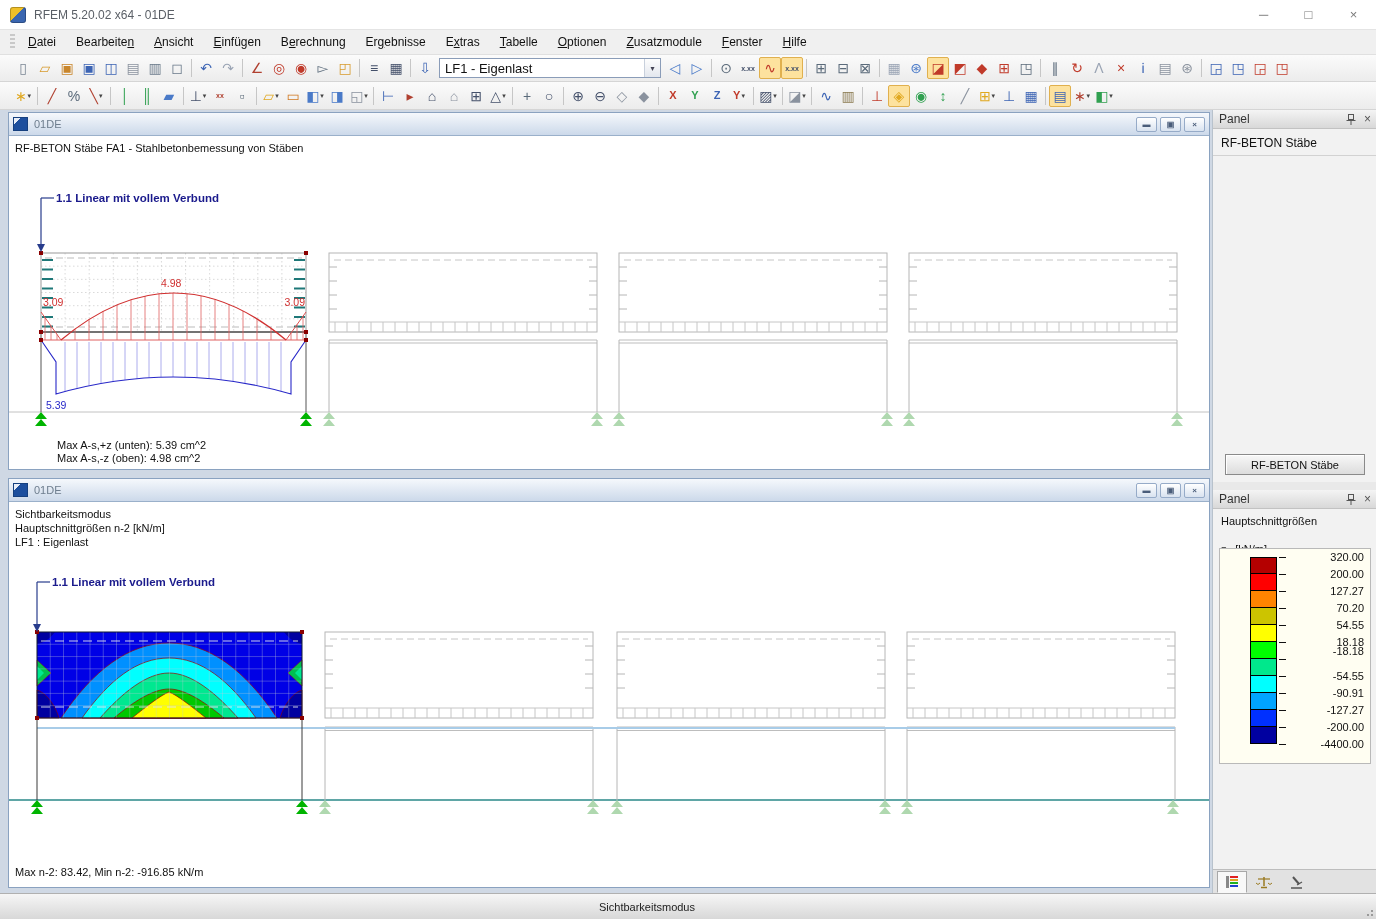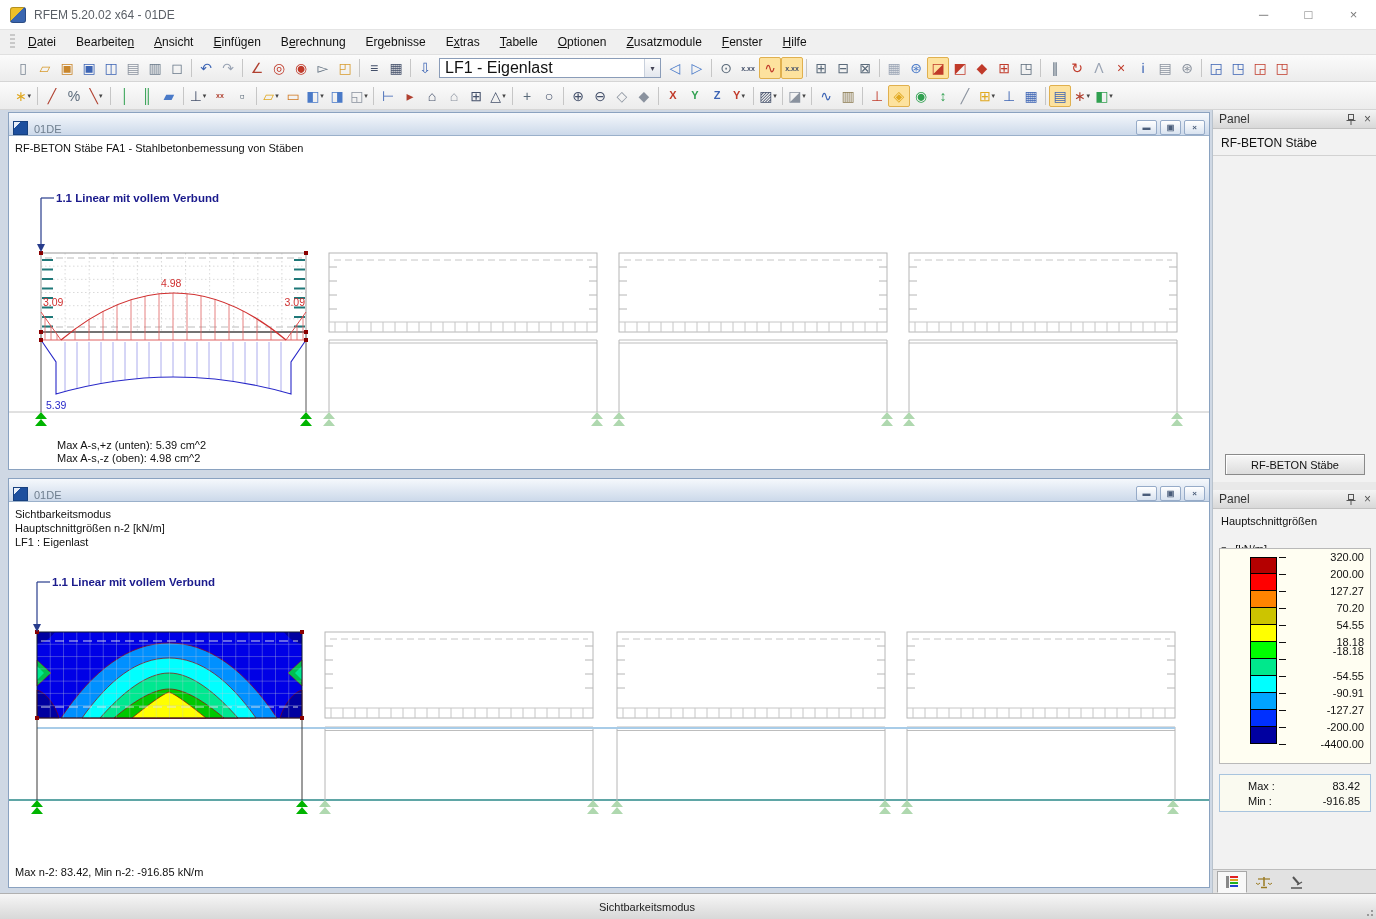--- a/index.html
+++ b/index.html
@@ -23,27 +23,27 @@
   #toolbar1 { top:55px; height:27px; }
   #toolbar2 { top:82px; height:28px; }
   .tb-btn { width:22px; height:22px; border:1px solid transparent; border-radius:2px; display:flex; align-items:center; justify-content:center; flex:0 0 auto; }
   .tb-btn.hl { background:#fde29e; border-color:#e0b04e; }
   .glyph { font-size:14px; line-height:1; }
   .glyph.tiny { font-size:7px; font-weight:bold; letter-spacing:0; }
   .glyph.bold { font-size:11px; font-weight:bold; }
   .tb-dd { font-size:7px; color:#444; margin-left:1px; }
   .tb-sep { width:1px; height:18px; background:#c6c6c6; margin:0 3px; flex:0 0 auto; }
   #combo { width:222px; height:20px; background:#fff; border:1px solid #8a9cb8; display:flex; align-items:center; margin:0 3px; flex:0 0 auto; }
-  #combo-value { flex:1; font-size:16px; color:#111; padding-left:5px; }
+  #combo-value { flex:1; font-size:13px; color:#111; padding-left:5px; }
   #combo-arrow { width:16px; height:18px; border-left:1px solid #c8d0dc; background:linear-gradient(#fdfdfd,#e3e7ee); display:flex; align-items:center; justify-content:center; font-size:8px; color:#445; }
 
   
   #mdi { position:absolute; left:0; top:110px; width:1212px; height:783px; background:#cfd8e4; }
   .child { position:absolute; border:1px solid #8aa2c0; background:#fff; }
-  .child-title { height:23px; background:linear-gradient(#f5f8fc,#ccd9ea); display:flex; align-items:flex-end; padding:0 4px; border-bottom:1px solid #9ab0ca; }
+  .child-title { height:23px; background:linear-gradient(#f5f8fc,#ccd9ea); display:flex; align-items:center; padding:0 4px; border-bottom:1px solid #9ab0ca; }
   .doc-icon { width:15px; height:14px; background:linear-gradient(135deg,#e8eef8 0 30%,#1d4f9e 30% 100%); box-shadow:inset 0 0 0 1px #16407f; margin-right:6px; }
   .child-title-text { font-size:11px; color:#6e7e8e; }
   .child-btns { margin-left:auto; display:flex; gap:3px; }
   .cb { width:21px; height:15px; background:linear-gradient(#ffffff,#d9e3f0); border:1px solid #96abc8; border-radius:2px; font-size:8px; color:#4a5d7a; display:flex; align-items:center; justify-content:center; font-weight:bold; }
   .child-body { position:relative; background:#fff; overflow:hidden; }
   .child-body svg { position:absolute; left:0; top:0; }
   .vp-heading { position:absolute; left:6px; top:5px; font-size:11px; color:#111; line-height:14px; z-index:2; }
   .vp-footer { position:absolute; left:6px; font-size:11px; color:#111; line-height:13px; z-index:2; }
 
   
@@ -997,30 +997,20 @@
         <div class="scale-label" style="right: 6px; top: 121px;">-54.55</div>
         <div class="scale-tick" style="left: 59px; top: 144px; width: 7px;"></div>
         <div class="scale-label" style="right: 6px; top: 138px;">-90.91</div>
         <div class="scale-tick" style="left: 59px; top: 161px; width: 7px;"></div>
         <div class="scale-label" style="right: 6px; top: 155px;">-127.27</div>
         <div class="scale-tick" style="left: 59px; top: 178px; width: 7px;"></div>
         <div class="scale-label" style="right: 6px; top: 172px;">-200.00</div>
         <div class="scale-tick" style="left: 59px; top: 195px; width: 7px;"></div>
         <div class="scale-label" style="right: 6px; top: 189px;">-4400.00</div>
       </div>
-    <div id="maxmin-box" style="top:284px;">
-      <div class="mm-row">
-          <span class="mm-label">Max :</span>
-          <span class="mm-value">83.42</span>
-        </div>
-      <div class="mm-row">
-          <span class="mm-label">Min :</span>
-          <span class="mm-value">-916.85</span>
-        </div>
-    </div>
     <div id="panel-tabs">
       <div class="ptab active">
         <span class="cs-icon">
           <span class="cs-col"></span>
           <span class="cs-bars">
               <div style="background:#e02020"></div>
               <div style="background:#e0a020"></div>
               <div style="background:#20b020"></div>
               <div style="background:#2040d0"></div>
             </span>

